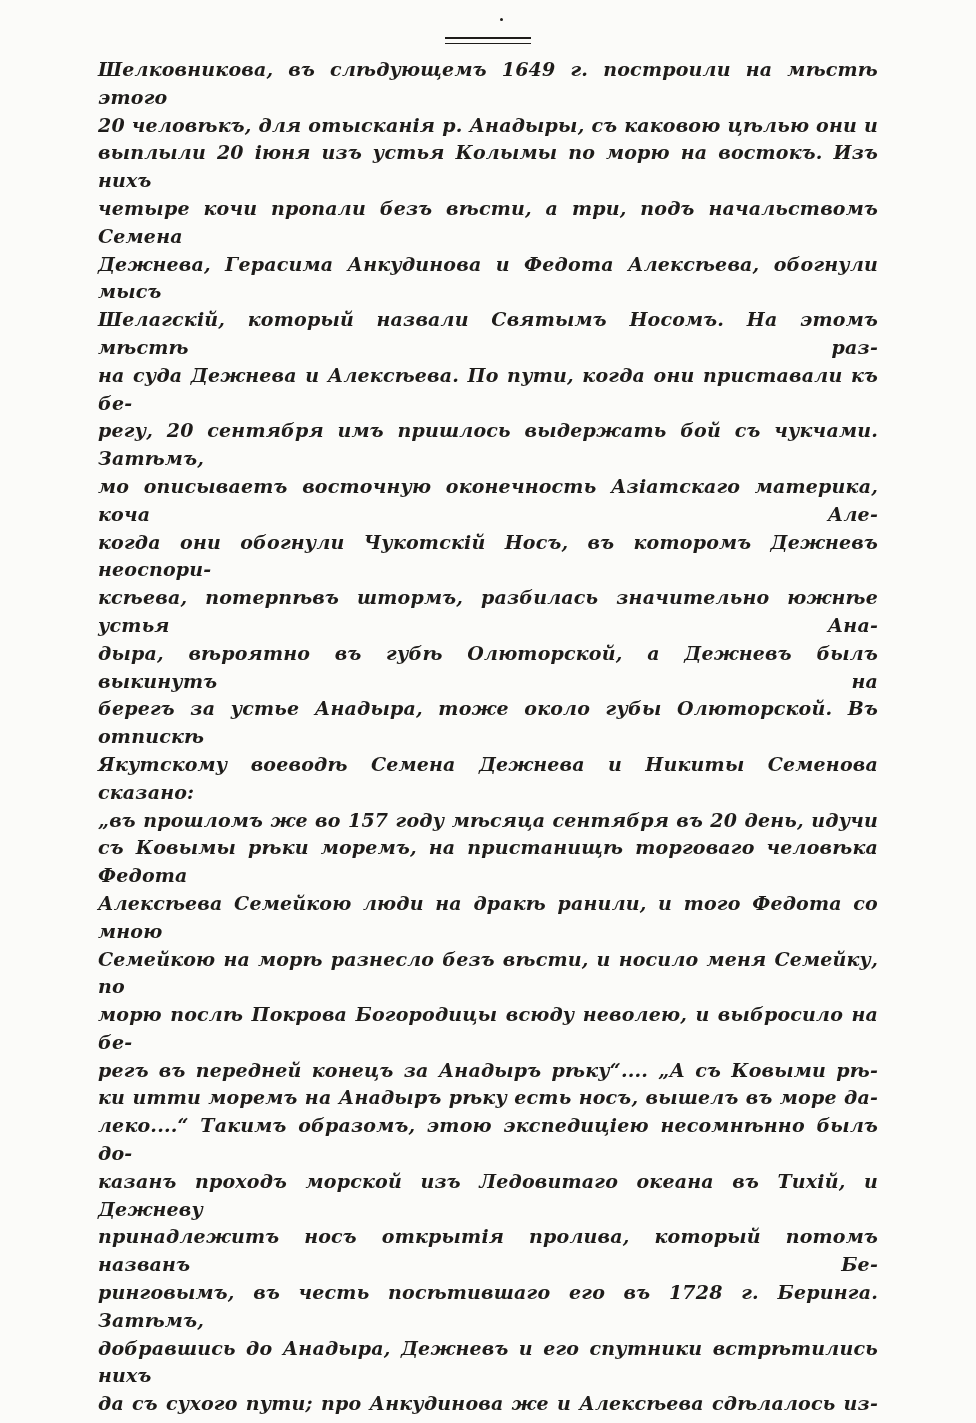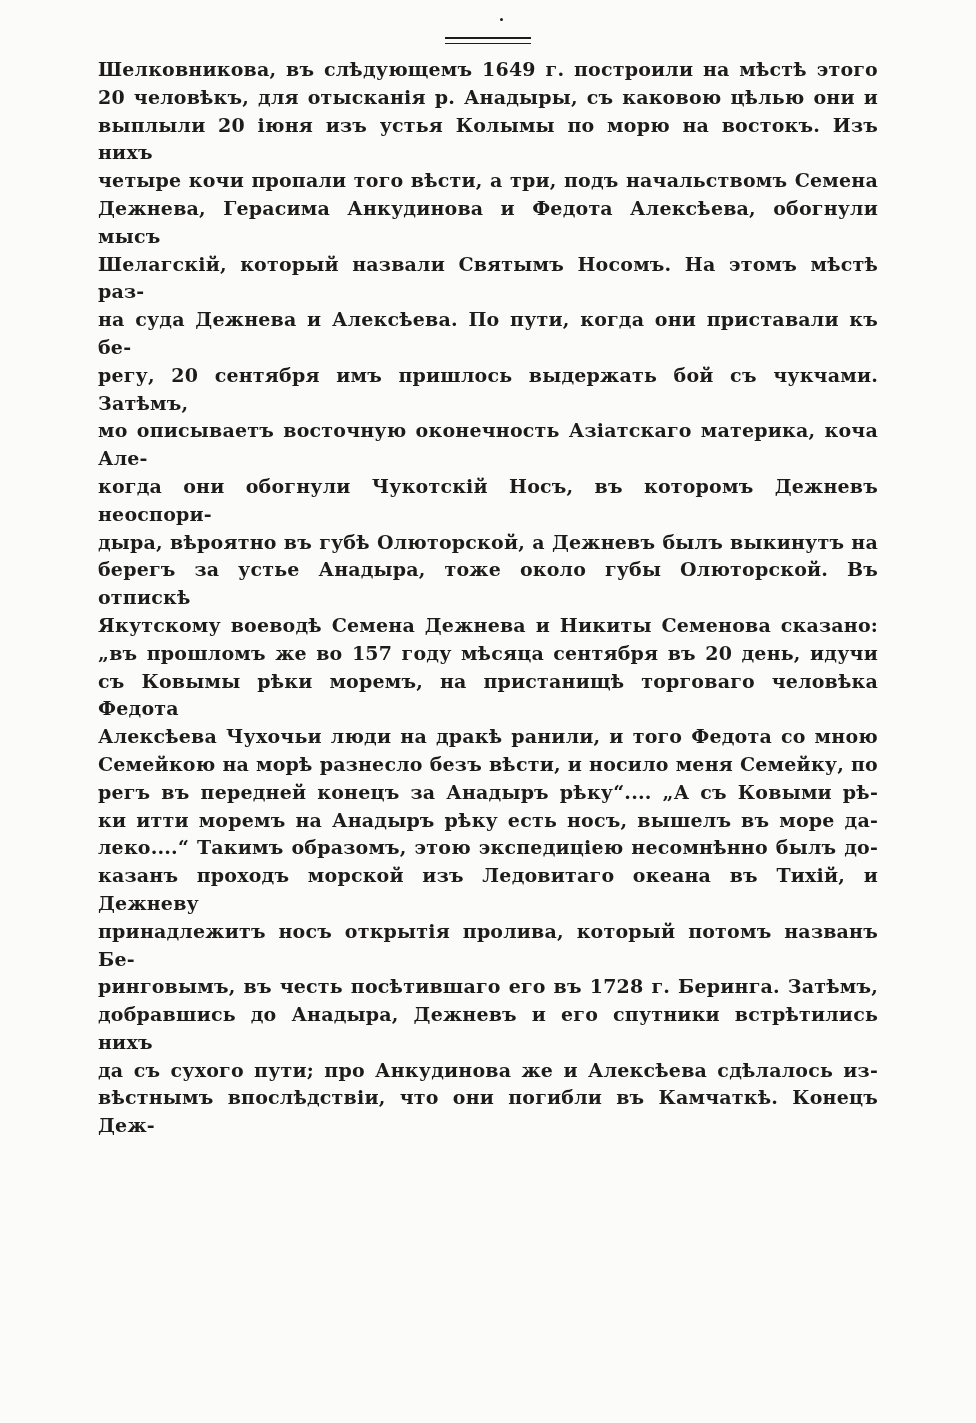--- a/index.html
+++ b/index.html
@@ -51,54 +51,57 @@
     font-size: 19px;
     font-weight: bold;
     line-height: 27.8px;
     letter-spacing: 0.2px;
   }
   .para { margin: 0; }
   .line {
     text-align: justify;
     text-align-last: justify;
     white-space: normal;
+    font-style: italic;
   }
   .line.first { padding-left: 40px; }
 </style>
 </head>
 <body>
 
 <div class="page">
 
   <div class="ornament">
     <span class="dot"></span>
     <span class="rule"></span>
   </div>
 
   <div class="text-block">
     <div class="para">
         <div class="line">Шелковникова, въ слѣдующемъ 1649 г. построили на мѣстѣ этого</div>
       </div>
     <div class="para">
         <div class="line">20 человѣкъ, для отысканія р. Анадыры, съ каковою цѣлью они и</div>
         <div class="line">выплыли 20 іюня изъ устья Колымы по морю на востокъ. Изъ нихъ</div>
-        <div class="line">четыре кочи пропали того вѣсти, а три, подъ начальствомъ Семена</div>
+        <div class="line">четыре кочи пропали безъ вѣсти, а три, подъ начальствомъ Семена</div>
         <div class="line">Дежнева, Герасима Анкудинова и Федота Алексѣева, обогнули мысъ</div>
         <div class="line">Шелагскій, который назвали Святымъ Носомъ. На этомъ мѣстѣ раз-</div>
         <div class="line">на суда Дежнева и Алексѣева. По пути, когда они приставали къ бе-</div>
         <div class="line">регу, 20 сентября имъ пришлось выдержать бой съ чукчами. Затѣмъ,</div>
         <div class="line">мо описываетъ восточную оконечность Азіатскаго материка, коча Але-</div>
         <div class="line">когда они обогнули Чукотскій Носъ, въ которомъ Дежневъ неоспори-</div>
+        <div class="line">ксѣева, потерпѣвъ штормъ, разбилась значительно южнѣе устья Ана-</div>
         <div class="line">дыра, вѣроятно въ губѣ Олюторской, а Дежневъ былъ выкинутъ на</div>
         <div class="line">берегъ за устье Анадыра, тоже около губы Олюторской. Въ отпискѣ</div>
         <div class="line">Якутскому воеводѣ Семена Дежнева и Никиты Семенова сказано:</div>
         <div class="line">„въ прошломъ же во 157 году мѣсяца сентября въ 20 день, идучи</div>
         <div class="line">съ Ковымы рѣки моремъ, на пристанищѣ торговаго человѣка Федота</div>
-        <div class="line">Алексѣева Чухочьи люди на дракѣ ранили, и того Федота со мною</div>
+        <div class="line">Алексѣева Семейкою люди на дракѣ ранили, и того Федота со мною</div>
         <div class="line">Семейкою на морѣ разнесло безъ вѣсти, и носило меня Семейку, по</div>
+        <div class="line">морю послѣ Покрова Богородицы всюду неволею, и выбросило на бе-</div>
         <div class="line">регъ въ передней конецъ за Анадыръ рѣку“....  „А съ Ковыми рѣ-</div>
         <div class="line">ки итти моремъ на Анадыръ рѣку есть носъ, вышелъ въ море да-</div>
         <div class="line">леко....“  Такимъ образомъ, этою экспедиціею несомнѣнно былъ до-</div>
         <div class="line">казанъ проходъ морской изъ Ледовитаго океана въ Тихій, и Дежневу</div>
         <div class="line">принадлежитъ носъ открытія пролива, который потомъ названъ Бе-</div>
         <div class="line">ринговымъ, въ честь посѣтившаго его въ 1728 г. Беринга. Затѣмъ,</div>
         <div class="line">добравшись до Анадыра, Дежневъ и его спутники встрѣтились нихъ</div>
         <div class="line">да съ сухого пути; про Анкудинова же и Алексѣева сдѣлалось из-</div>
         <div class="line">вѣстнымъ впослѣдствіи, что они погибли въ Камчаткѣ. Конецъ Деж-</div>
       </div>

